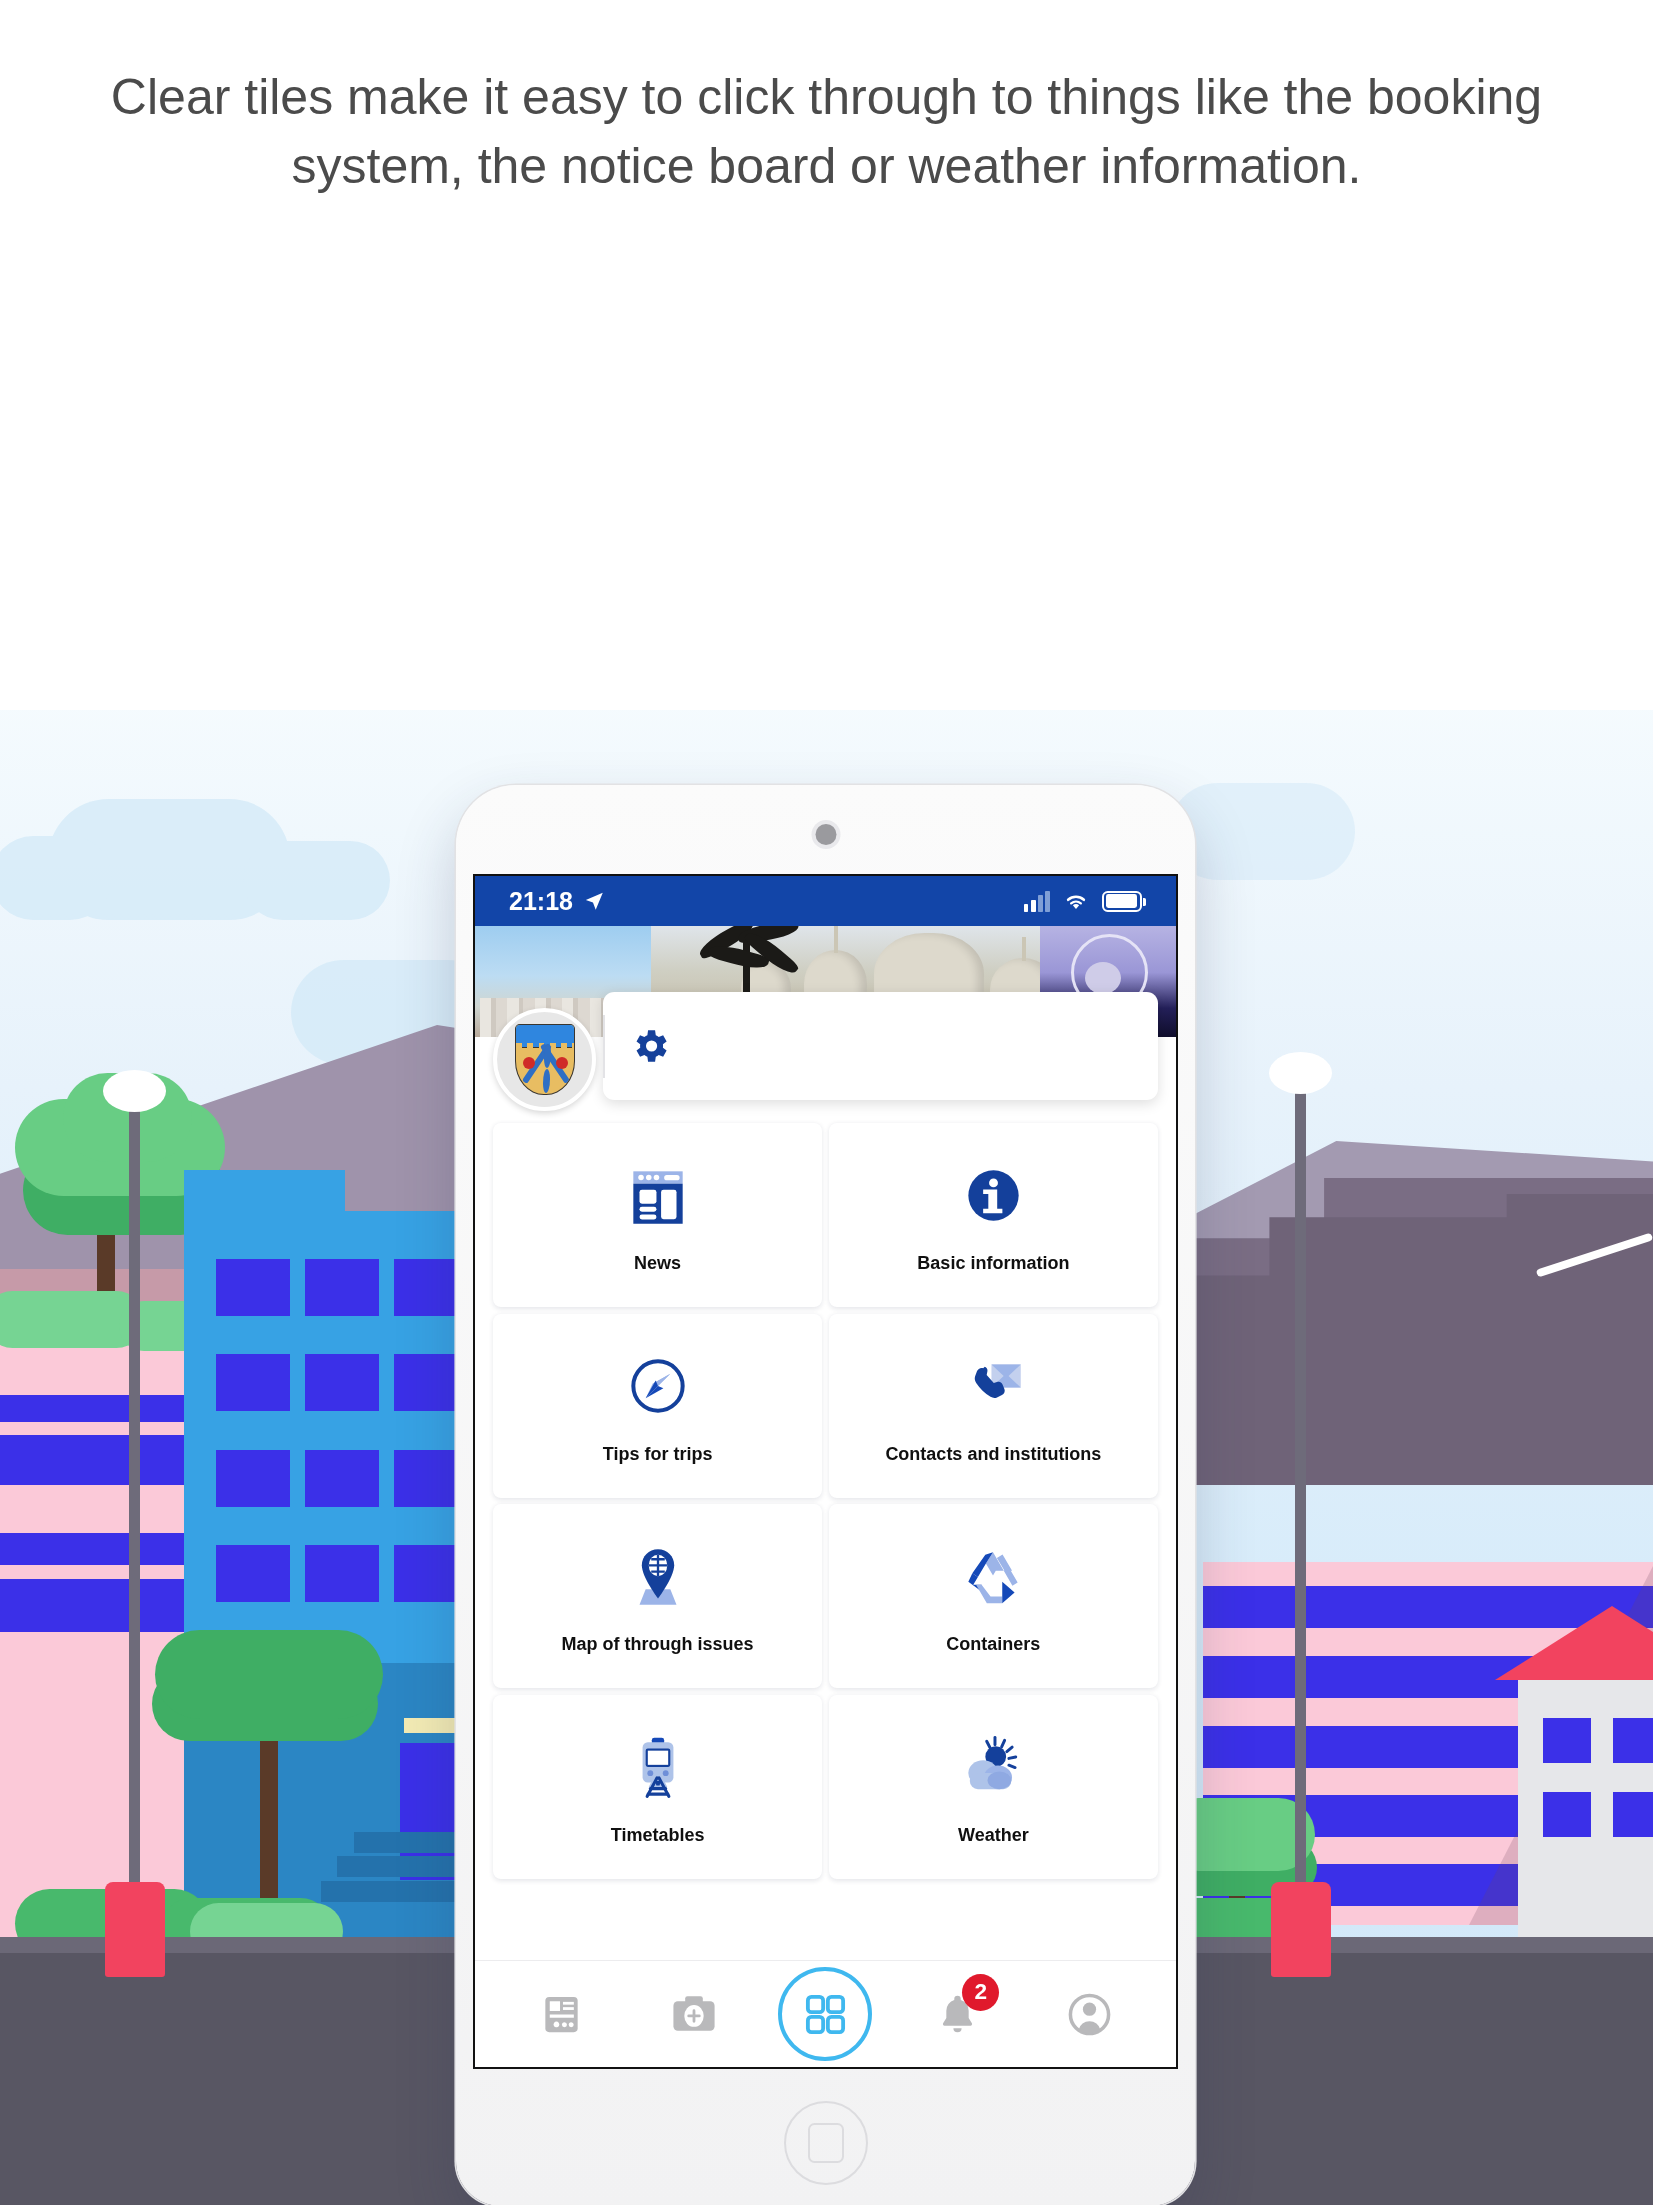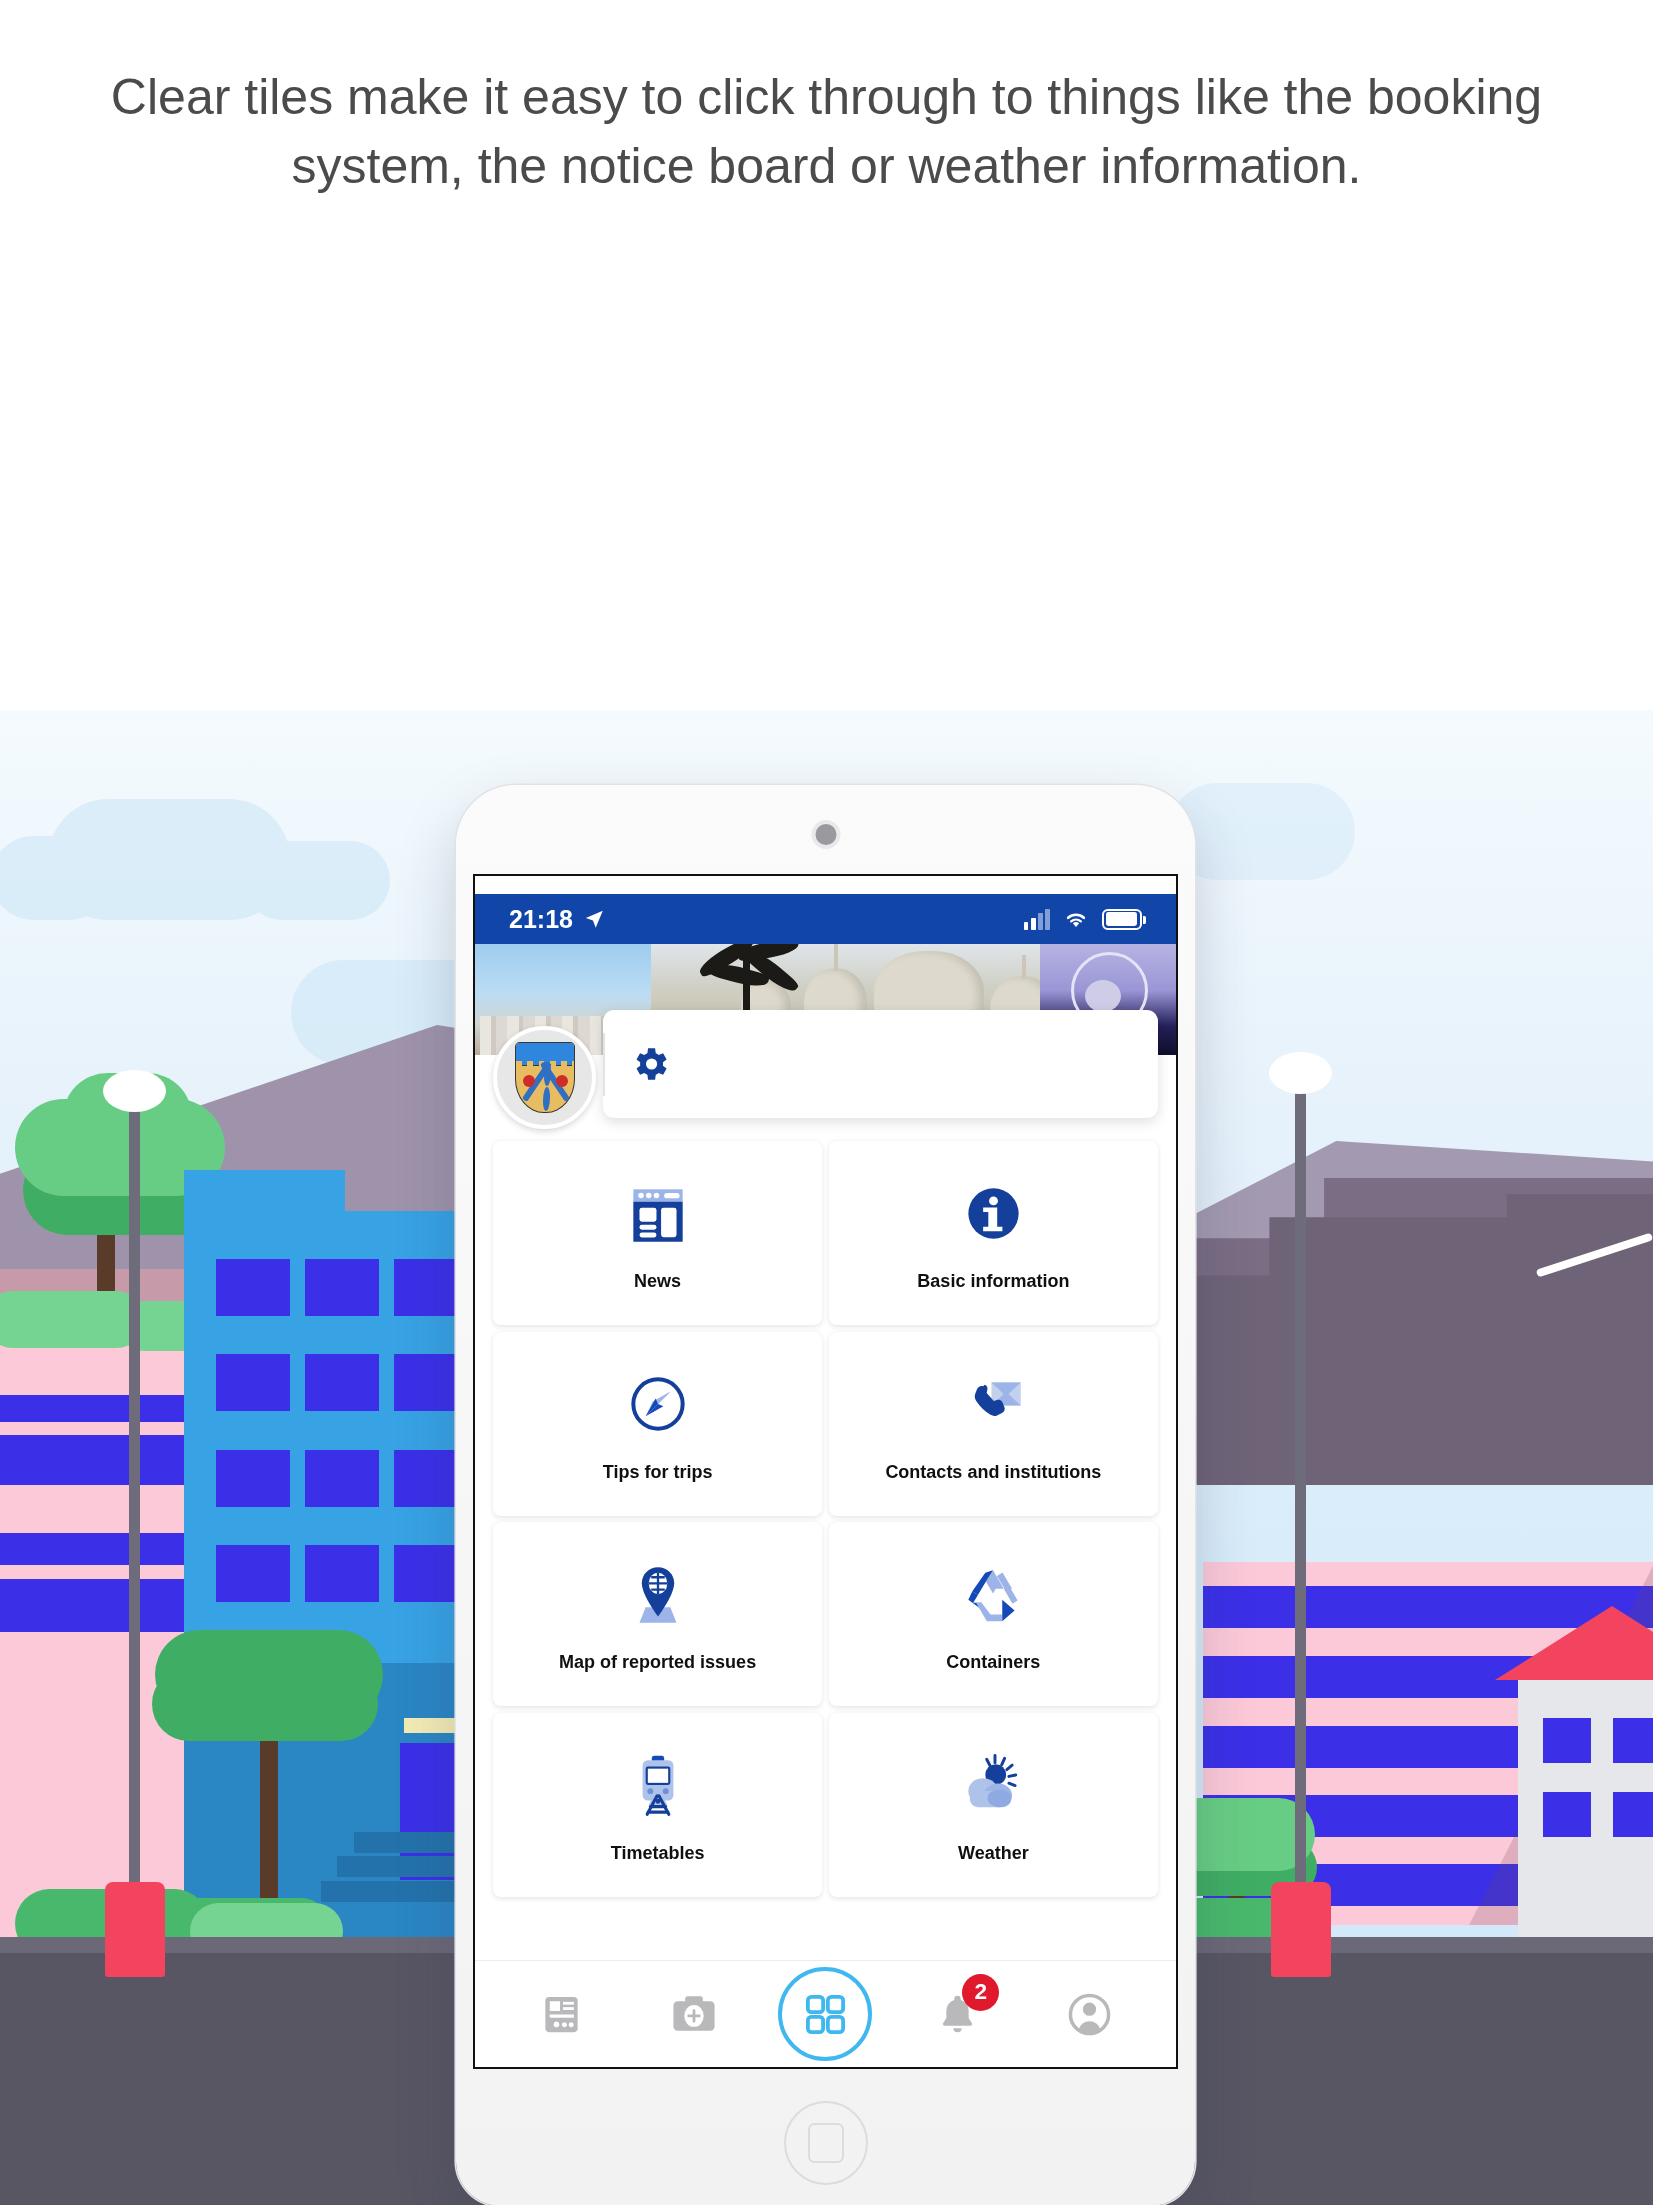--- a/index.html
+++ b/index.html
@@ -134,21 +134,21 @@
   }
   .screen{
     position:absolute; left:17px; top:89px; width:705px; height:1195px;
     background:#ffffff; overflow:hidden;
     border:2.4px solid #111;
   }
 
   
   .statusbar{
     height:50px; background:#1245a8; display:flex; align-items:center;
-    justify-content:space-between; padding:0 34px; color:#fff;margin-top:18px;
+    justify-content:space-between; padding:0 34px; color:#fff;
   }
   .sb-left{ display:flex; align-items:center; gap:9.7px; font-size:25px; font-weight:700; }
   .sb-right{ display:flex; align-items:center; gap:13px; }
   .sig{ display:flex; align-items:flex-end; gap:2.4px; height:21px; }
   .sig i{ display:block; width:4.8px; background:#fff; border-radius:0.8px; }
   .sig i:nth-child(1){height:7.3px;} .sig i:nth-child(2){height:12px;}
   .sig i:nth-child(3){height:17px;background:#7f9fd6;} .sig i:nth-child(4){height:21px;background:#7f9fd6;}
   .batt{ width:40px; height:21px; border:2.4px solid #fff; border-radius:5.7px; position:relative; }
   .batt:after{content:"";position:absolute;right:-5.7px;top:5.7px;width:3.2px;height:8px;background:#fff;border-radius:0 1.6px 1.6px 0;}
   .batt i{ position:absolute; left:1.6px; top:1.6px; bottom:1.6px; width:31px; background:#fff; border-radius:2.4px;}
@@ -475,21 +475,21 @@
 
       <div class="tile">
         <div class="tile-ic">
           <svg width="74" height="74" viewBox="0 0 48 48">
             <path d="M16 32h16l4 10H12z" fill="#9cb4e8"></path>
             <path d="M24 6c-6 0-10.5 4.6-10.5 10.4C13.5 24 24 38 24 38s10.5-14 10.5-21.6C34.5 10.6 30 6 24 6z" fill="#14409b"></path>
             <ellipse cx="24" cy="16.5" rx="6" ry="7" fill="#fff"></ellipse>
             <path d="M24 9.5v14M18 16.5h12M19.6 12.5h8.8M19.6 20.5h8.8" stroke="#14409b" stroke-width="1.5" fill="none"></path>
           </svg>
         </div>
-        <div class="tile-lb">Map of reported issues</div>
+        <div class="tile-lb">Map of through issues</div>
       </div>
 
       <div class="tile">
         <div class="tile-ic">
           <svg width="74" height="74" viewBox="0 0 48 48">
             <path d="M24 8l7 12h-5.2l-1.8 3-4.6-7.7z" fill="#9cb4e8"></path>
             <path d="M24 8l-4.6 7.3-5.2 8.7-3.6-2.4L19 9.6z" fill="#1549b8"></path>
             <path d="M10.6 21.6 14.2 24l-3 5h5.4v4.4L8 27z" fill="#1549b8"></path>
             <path d="M16.6 29H13l7 12h10v-4.3H22.4z" fill="#9cb4e8"></path>
             <path d="M22.4 32.4h7.6V41l8-7-8-7v5.4h-7.6z" fill="#1549b8"></path>

